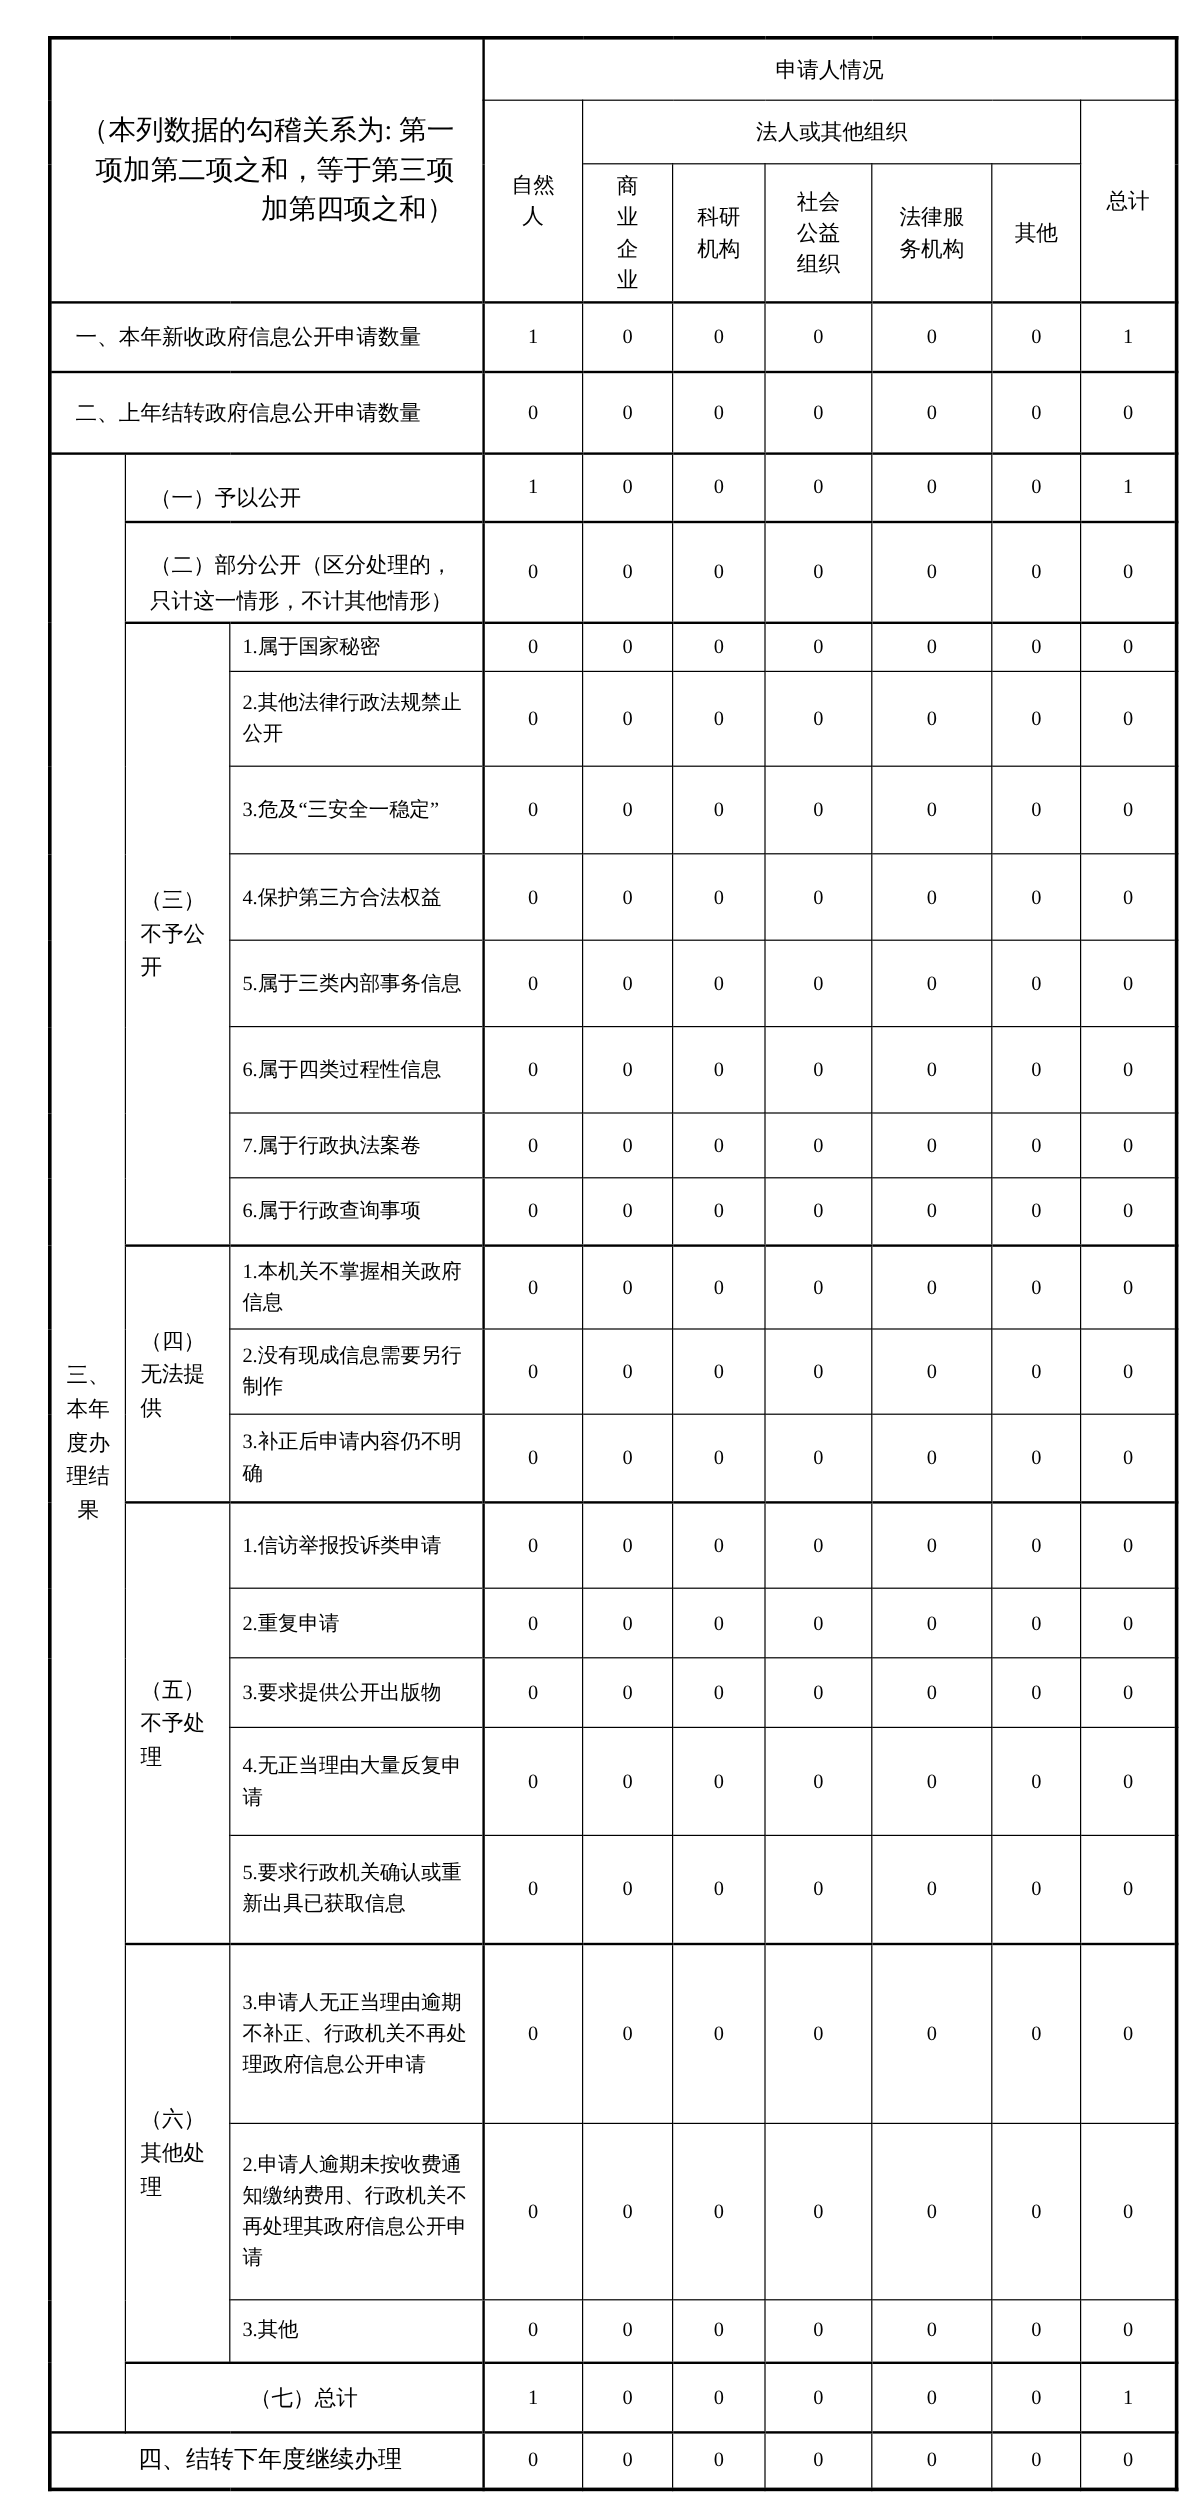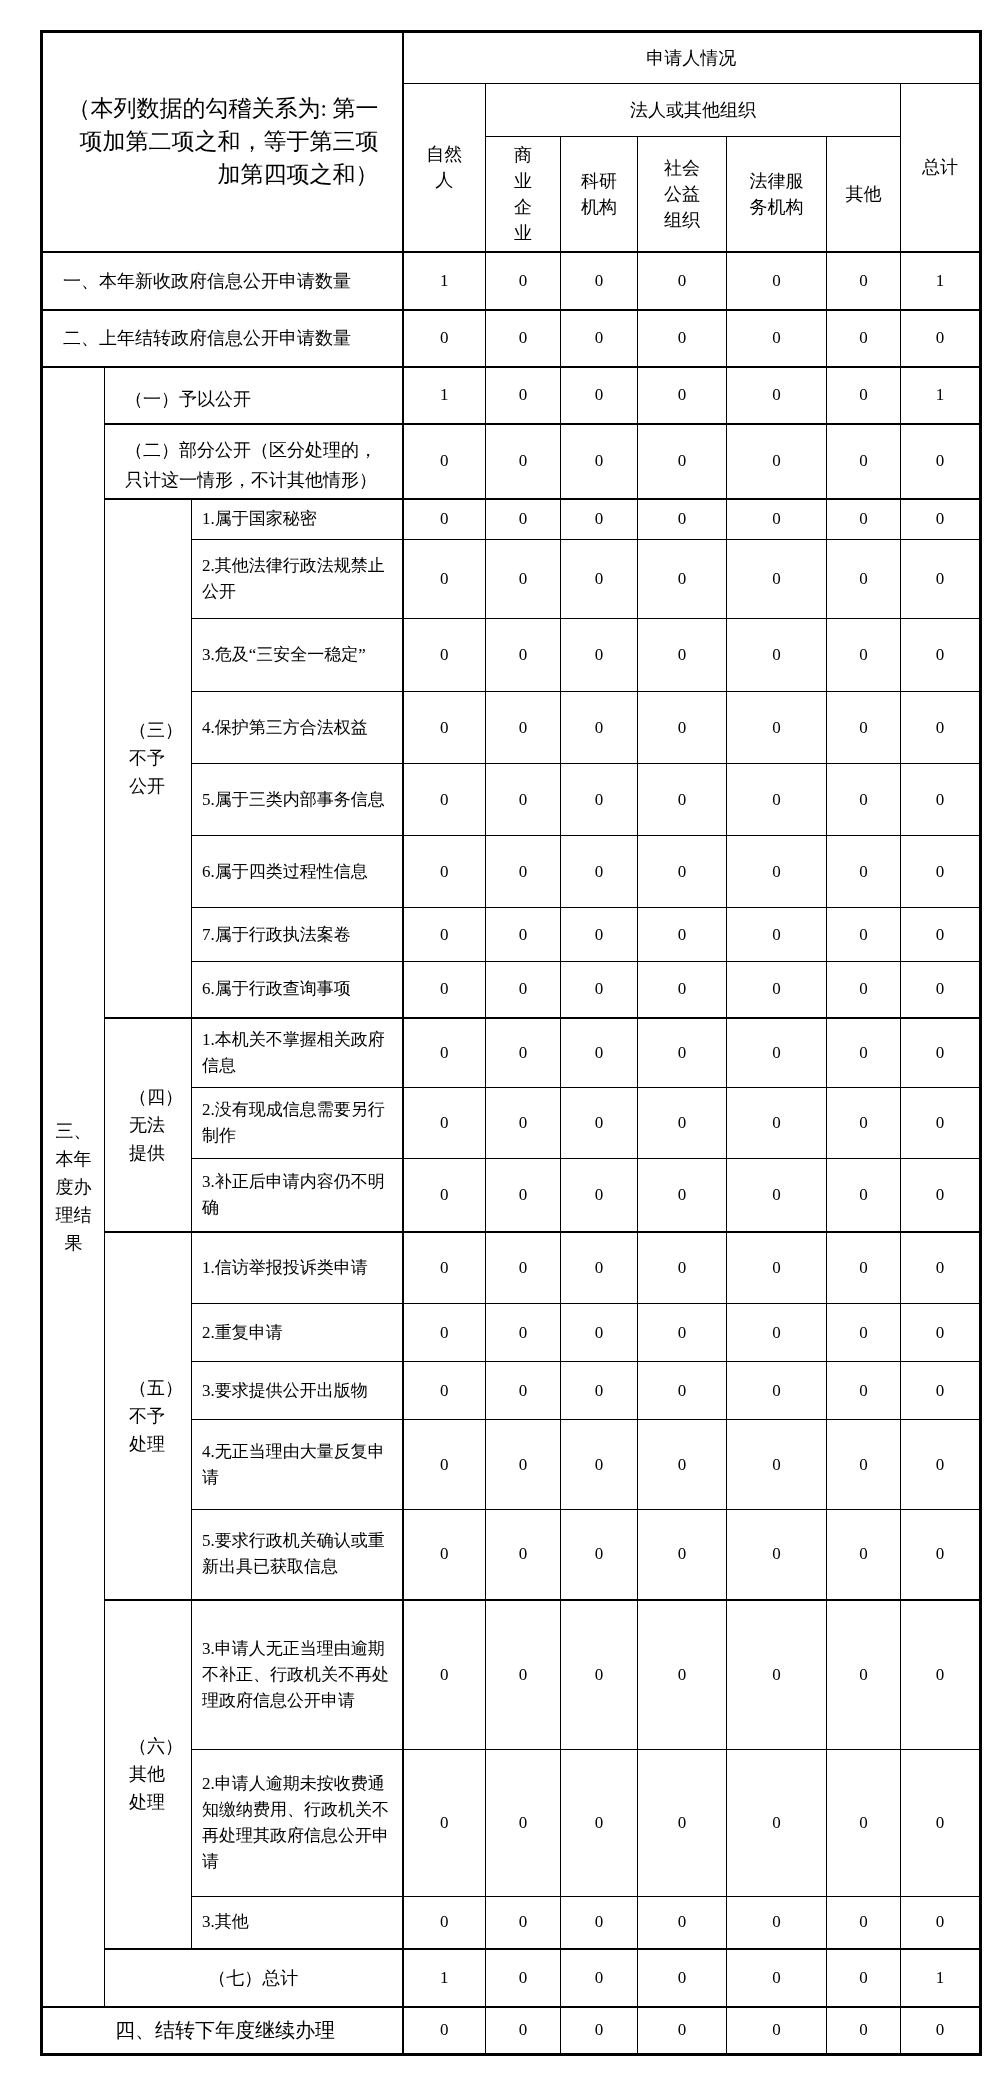--- a/index.html
+++ b/index.html
@@ -8,22 +8,22 @@
   table{border-collapse:collapse;table-layout:fixed;width:939px;border:3px solid #000;}
   td{border:1px solid #000;vertical-align:middle;overflow:hidden;box-sizing:border-box;
      font-size:17px;line-height:26px;word-break:break-all;}
   
   .hc{text-align:center;font-size:18px;}
   .note{font-size:23px;text-align:right;padding:0 23px;line-height:33px;border-right-width:2px;}
   
   .rowlab{text-align:left;padding-left:20px;font-size:18px;}
   .row4lab{text-align:left;padding-left:72px;font-size:20px;}
   .vert{text-align:center;padding:17px 9px;line-height:28px;font-size:18px;}
-  .grp{text-align:left;padding:0 24px;line-height:28px;font-size:18px;}
-  .grpwide{text-align:left;padding:10px 12px 2px 20px;font-size:18px;line-height:30px;}
+  .grp{text-align:left;padding:0 12px;line-height:28px;font-size:18px;}
+  .grpwide{text-align:left;padding:20px 12px 2px 20px;font-size:18px;line-height:30px;}
   .ctr{text-align:center;font-size:18px;}
   .item{text-align:left;padding:2px 8px 2px 10px;}
   .itemctr{text-align:left;}
   
   td.v{text-align:center;font-size:17px;border-left:1px solid #000;}
   
   tr.sec td{border-top-width:2px;}
   .vl2{border-left-width:2px !important;}
   .narrow2{padding:0 20px;}
   .narrow3{padding:0 18px;}
@@ -68,21 +68,21 @@
     <td colspan="3" class="rowlab">一、本年新收政府信息公开申请数量</td>
   <td class="v vl2">1</td>
           <td class="v">0</td>
           <td class="v">0</td>
           <td class="v">0</td>
           <td class="v">0</td>
           <td class="v">0</td>
           <td class="v">1</td>
         </tr>
 
-  <tr class="sec" style="height:57px">
+  <tr class="sec" style="height:68px">
     <td colspan="3" class="rowlab">二、上年结转政府信息公开申请数量</td>
   <td class="v vl2">0</td>
           <td class="v">0</td>
           <td class="v">0</td>
           <td class="v">0</td>
           <td class="v">0</td>
           <td class="v">0</td>
           <td class="v">0</td>
         </tr>
 

